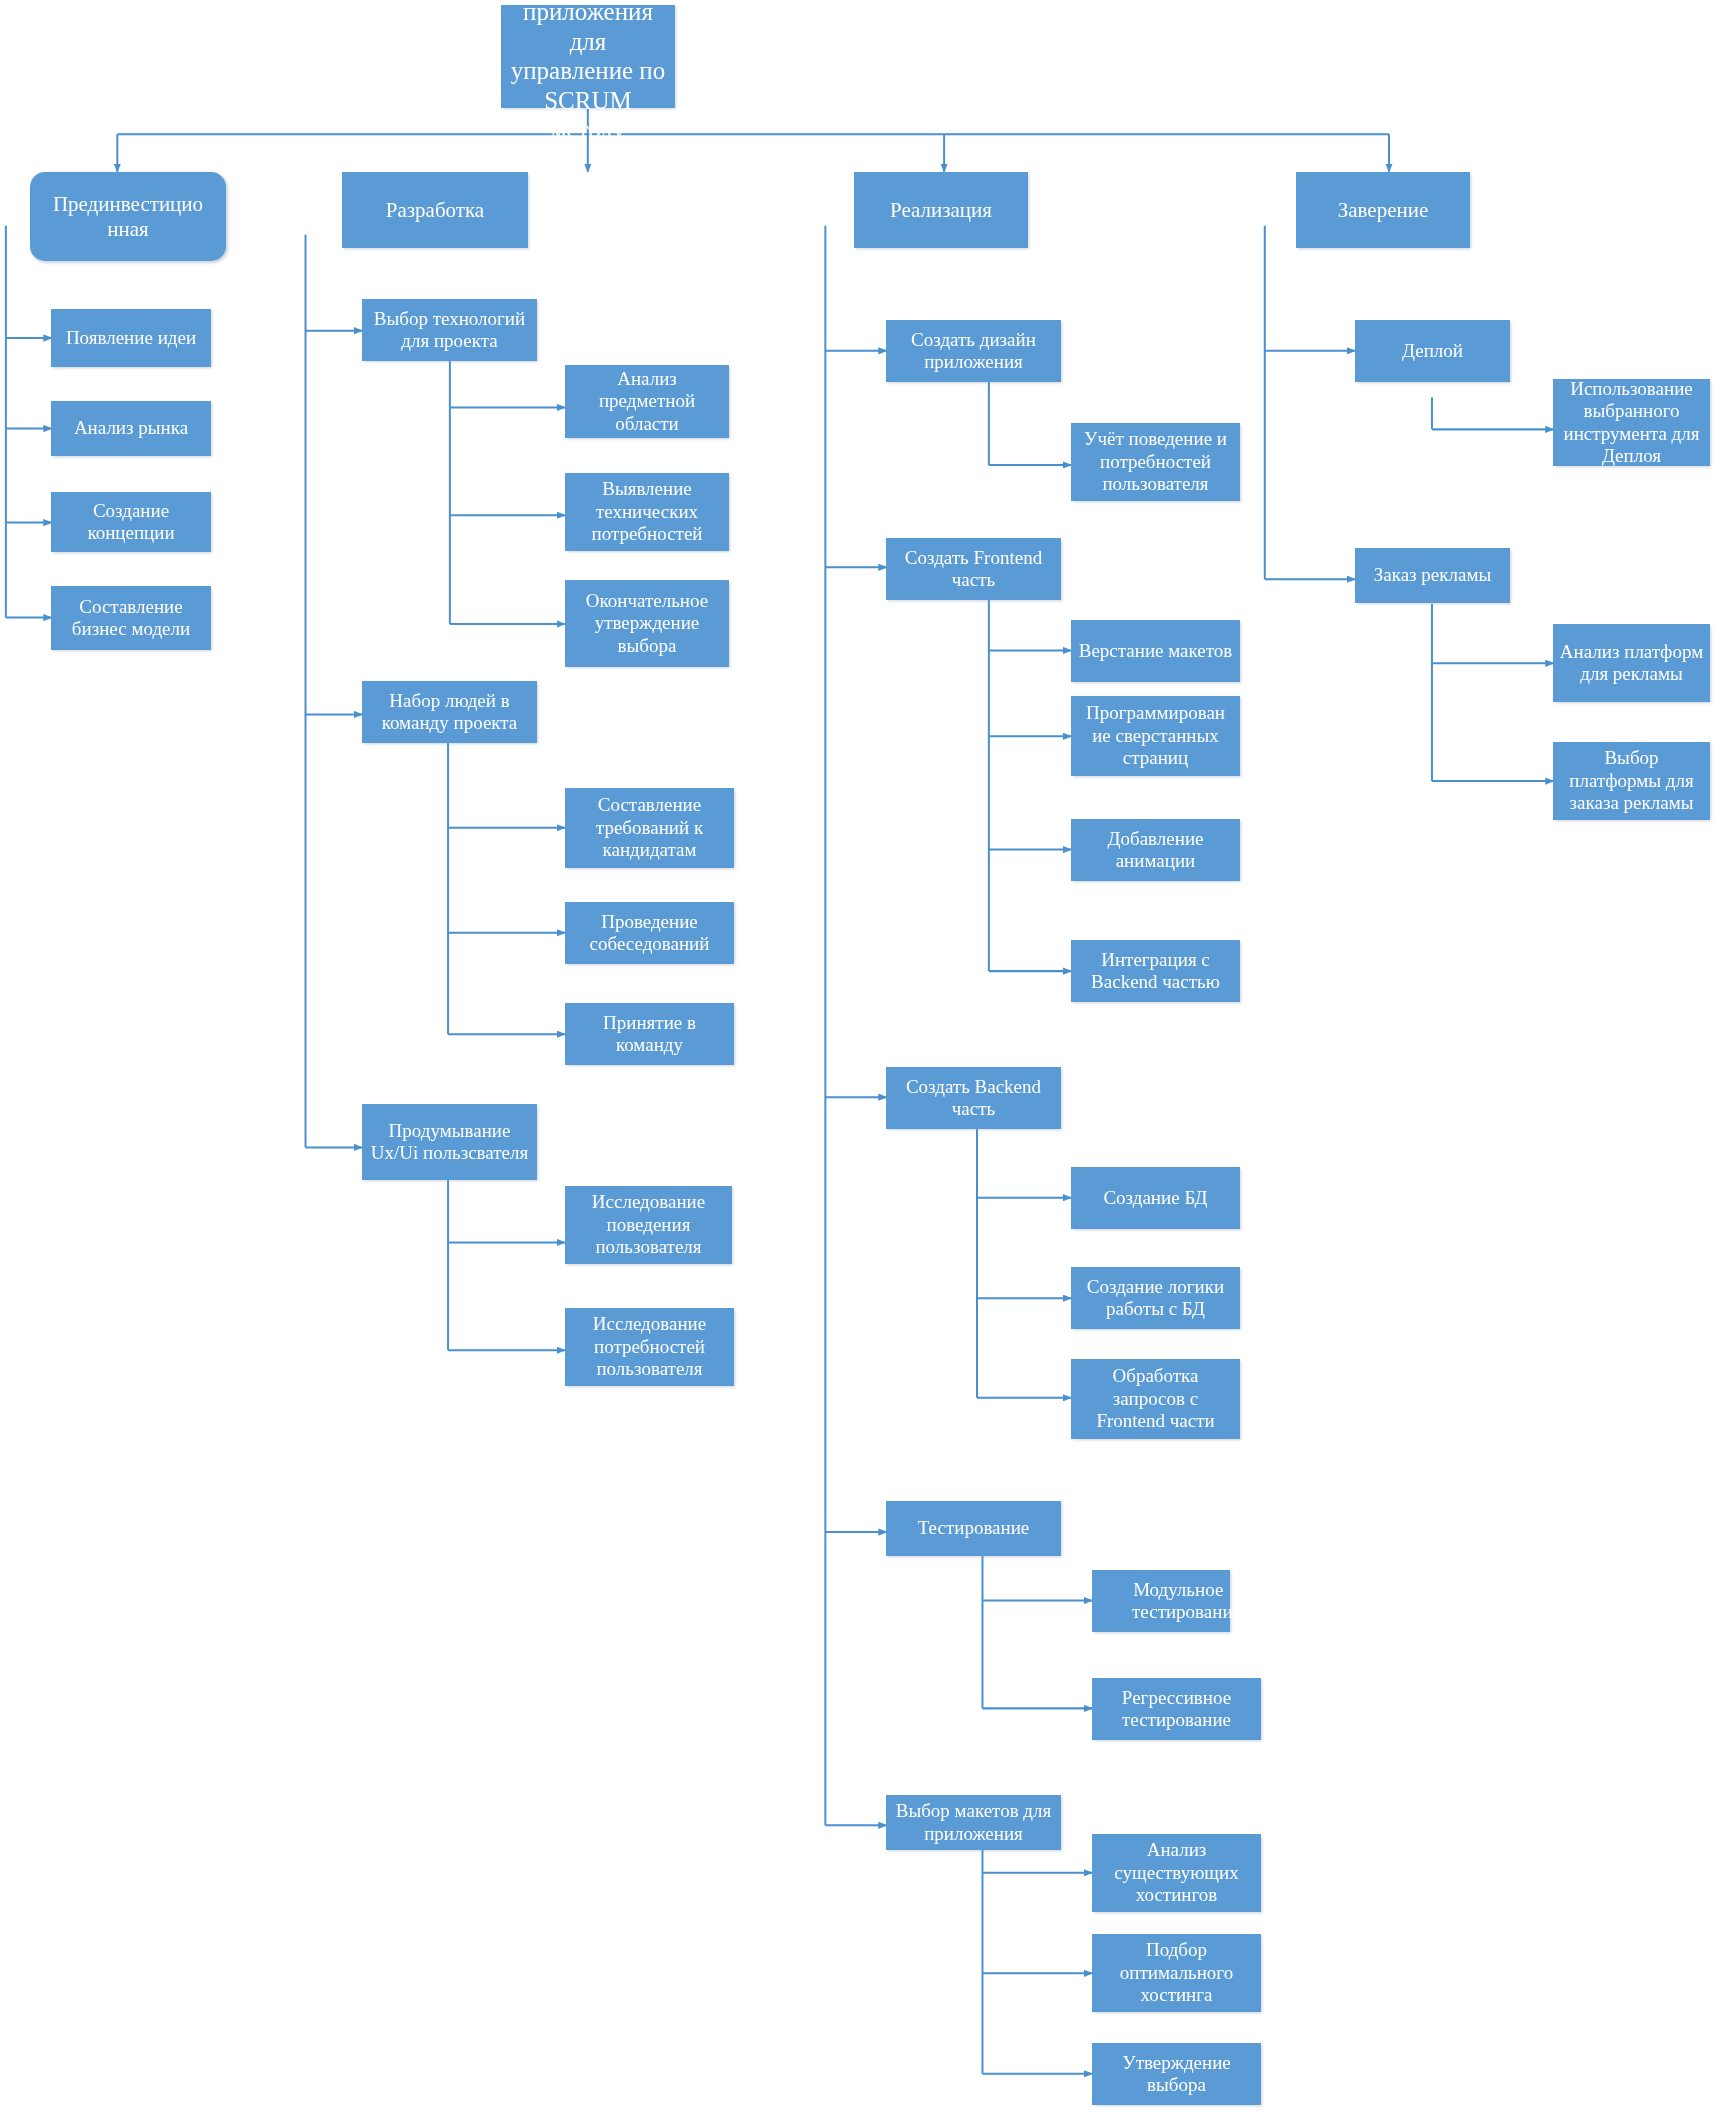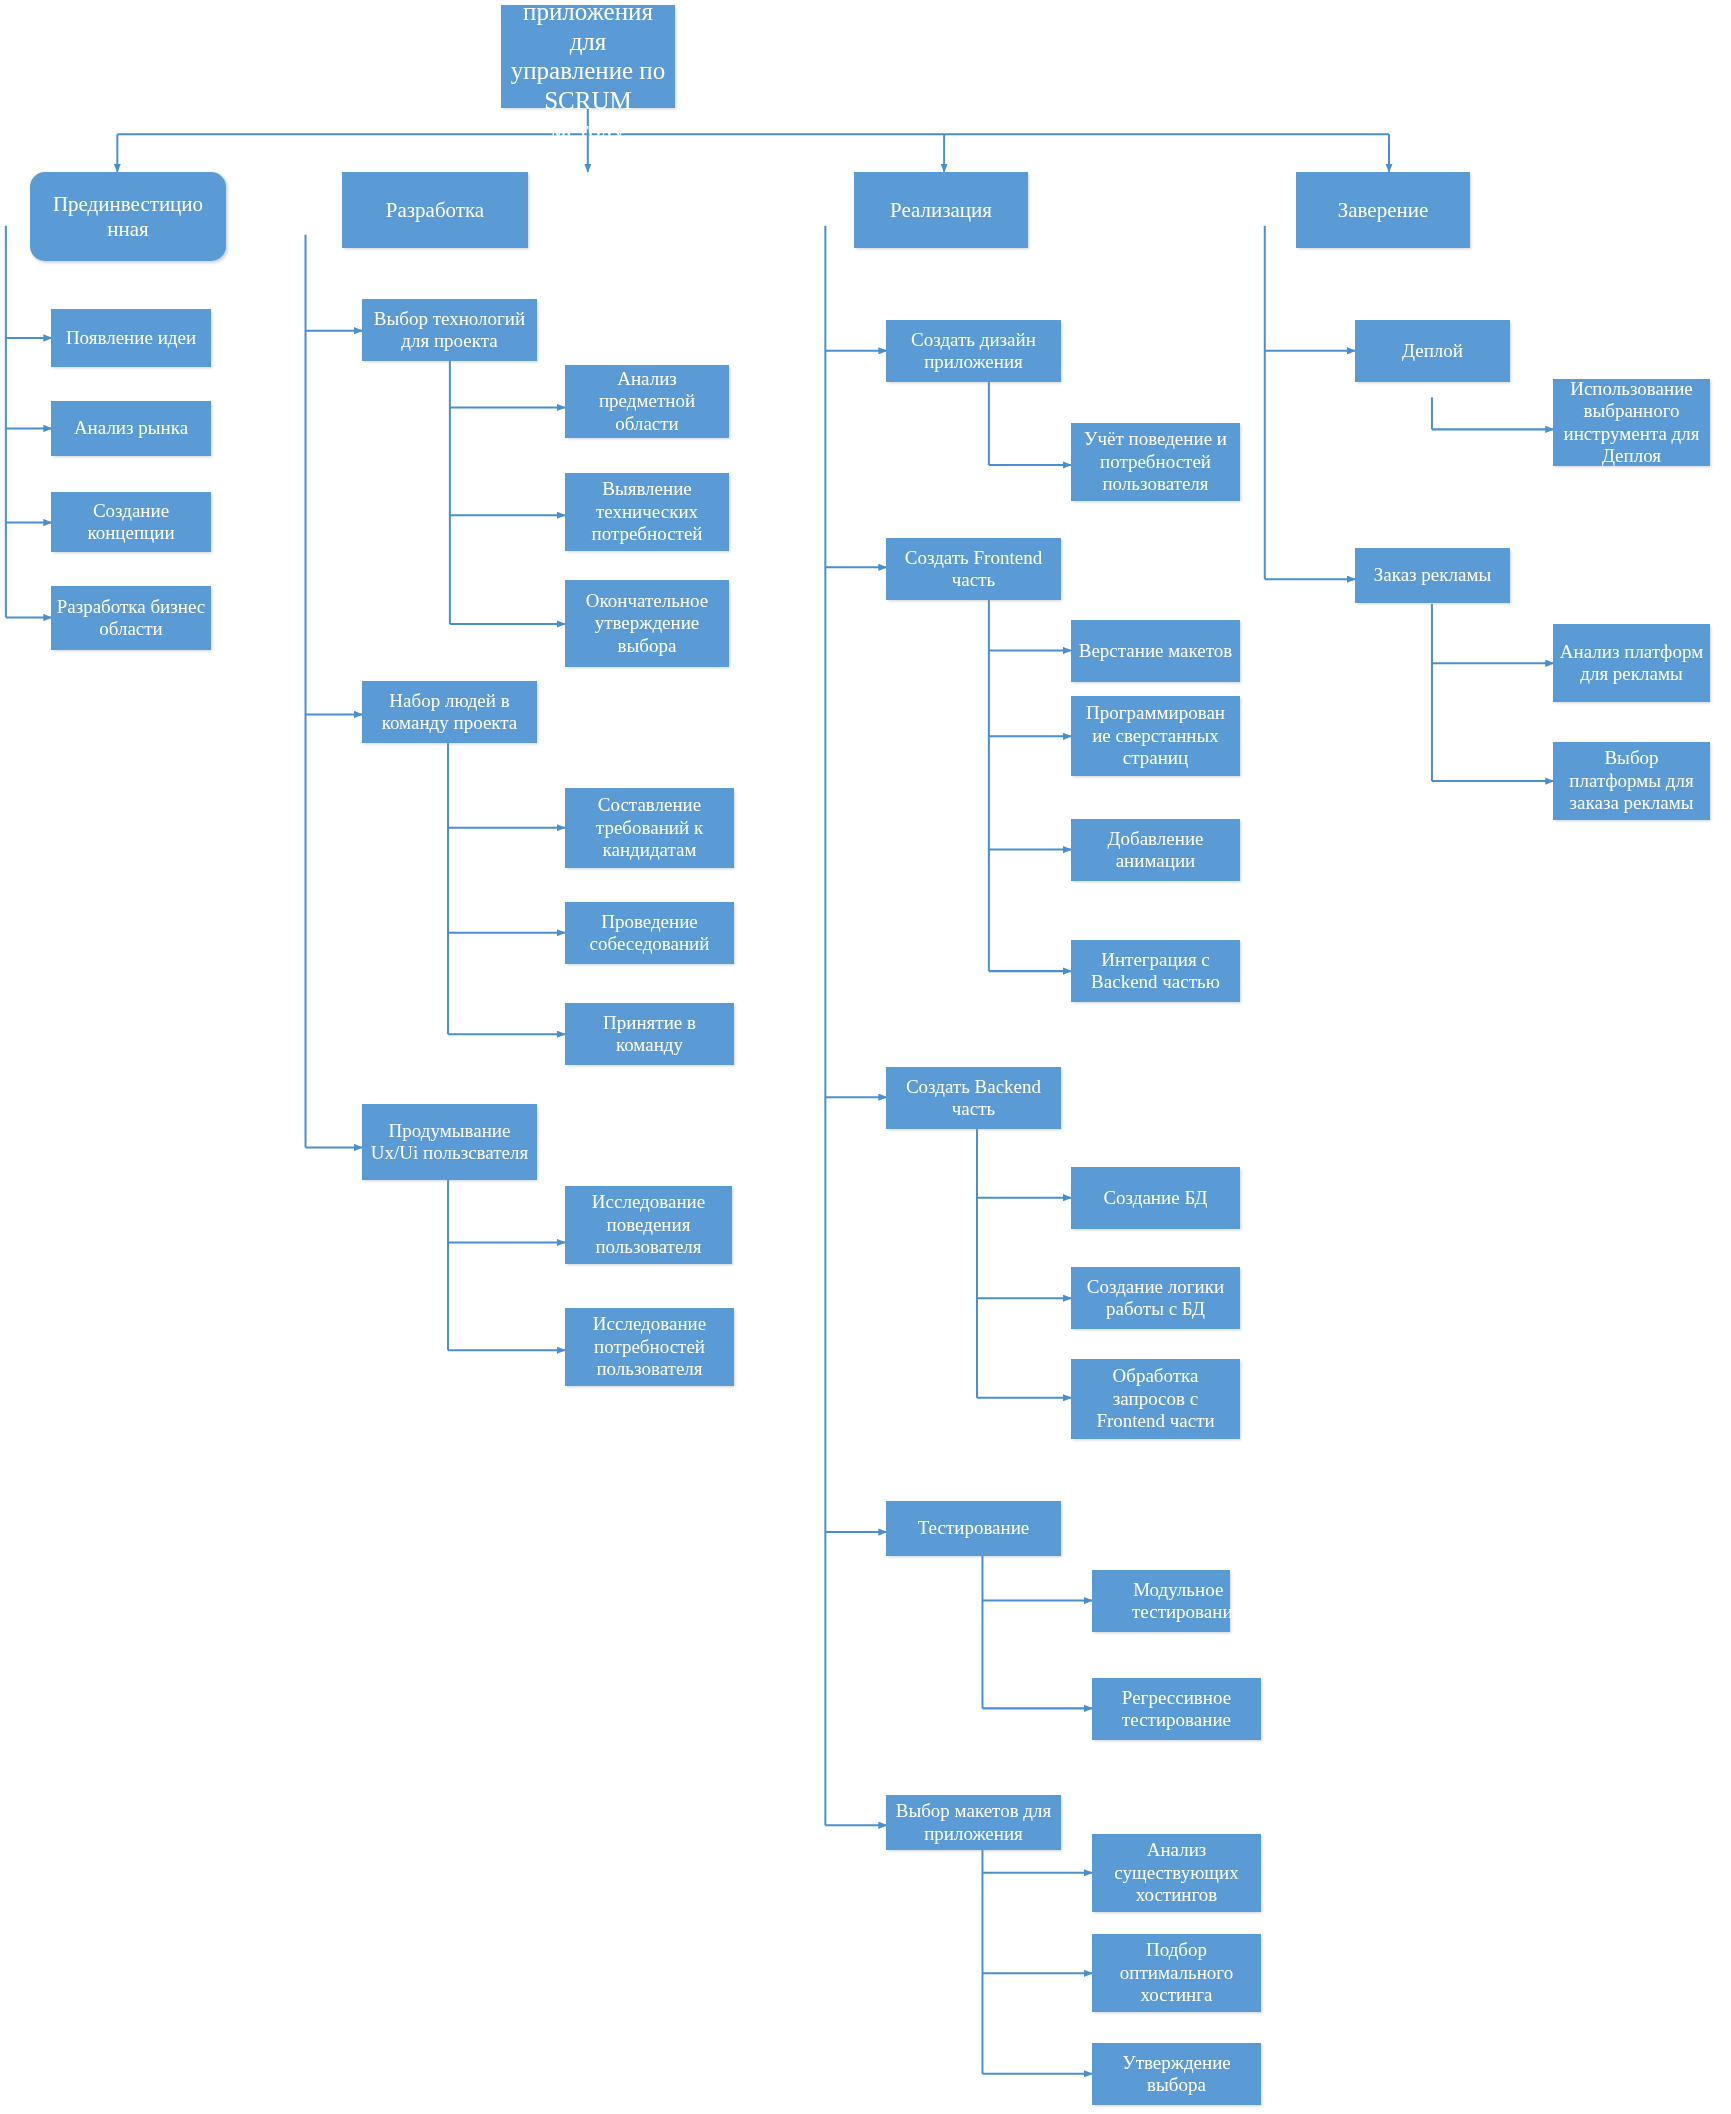--- a/index.html
+++ b/index.html
@@ -143,21 +143,21 @@
   <div class="node lvl2" style="left:51px; top:309px; width:160px; height:58px;">
     <span>Появление идеи</span>
   </div>
   <div class="node lvl2" style="left:51px; top:401px; width:160px; height:55px;">
     <span>Анализ рынка</span>
   </div>
   <div class="node lvl2" style="left:51px; top:492px; width:160px; height:60px;">
     <span>Создание концепции</span>
   </div>
   <div class="node lvl2" style="left:51px; top:586px; width:160px; height:64px;">
-    <span>Разработка бизнес области</span>
+    <span>Составление бизнес модели</span>
   </div>
 
   <div class="node lvl1" style="left:342px; top:172px; width:186px; height:76px;">
     <span>Разработка</span>
   </div>
   <div class="node lvl2" style="left:362px; top:299px; width:175px; height:62px;">
     <span>Выбор технологий для проекта</span>
   </div>
   <div class="node lvl3" style="left:565px; top:365px; width:164px; height:73px;">
     <span>Анализ предметной области</span>

